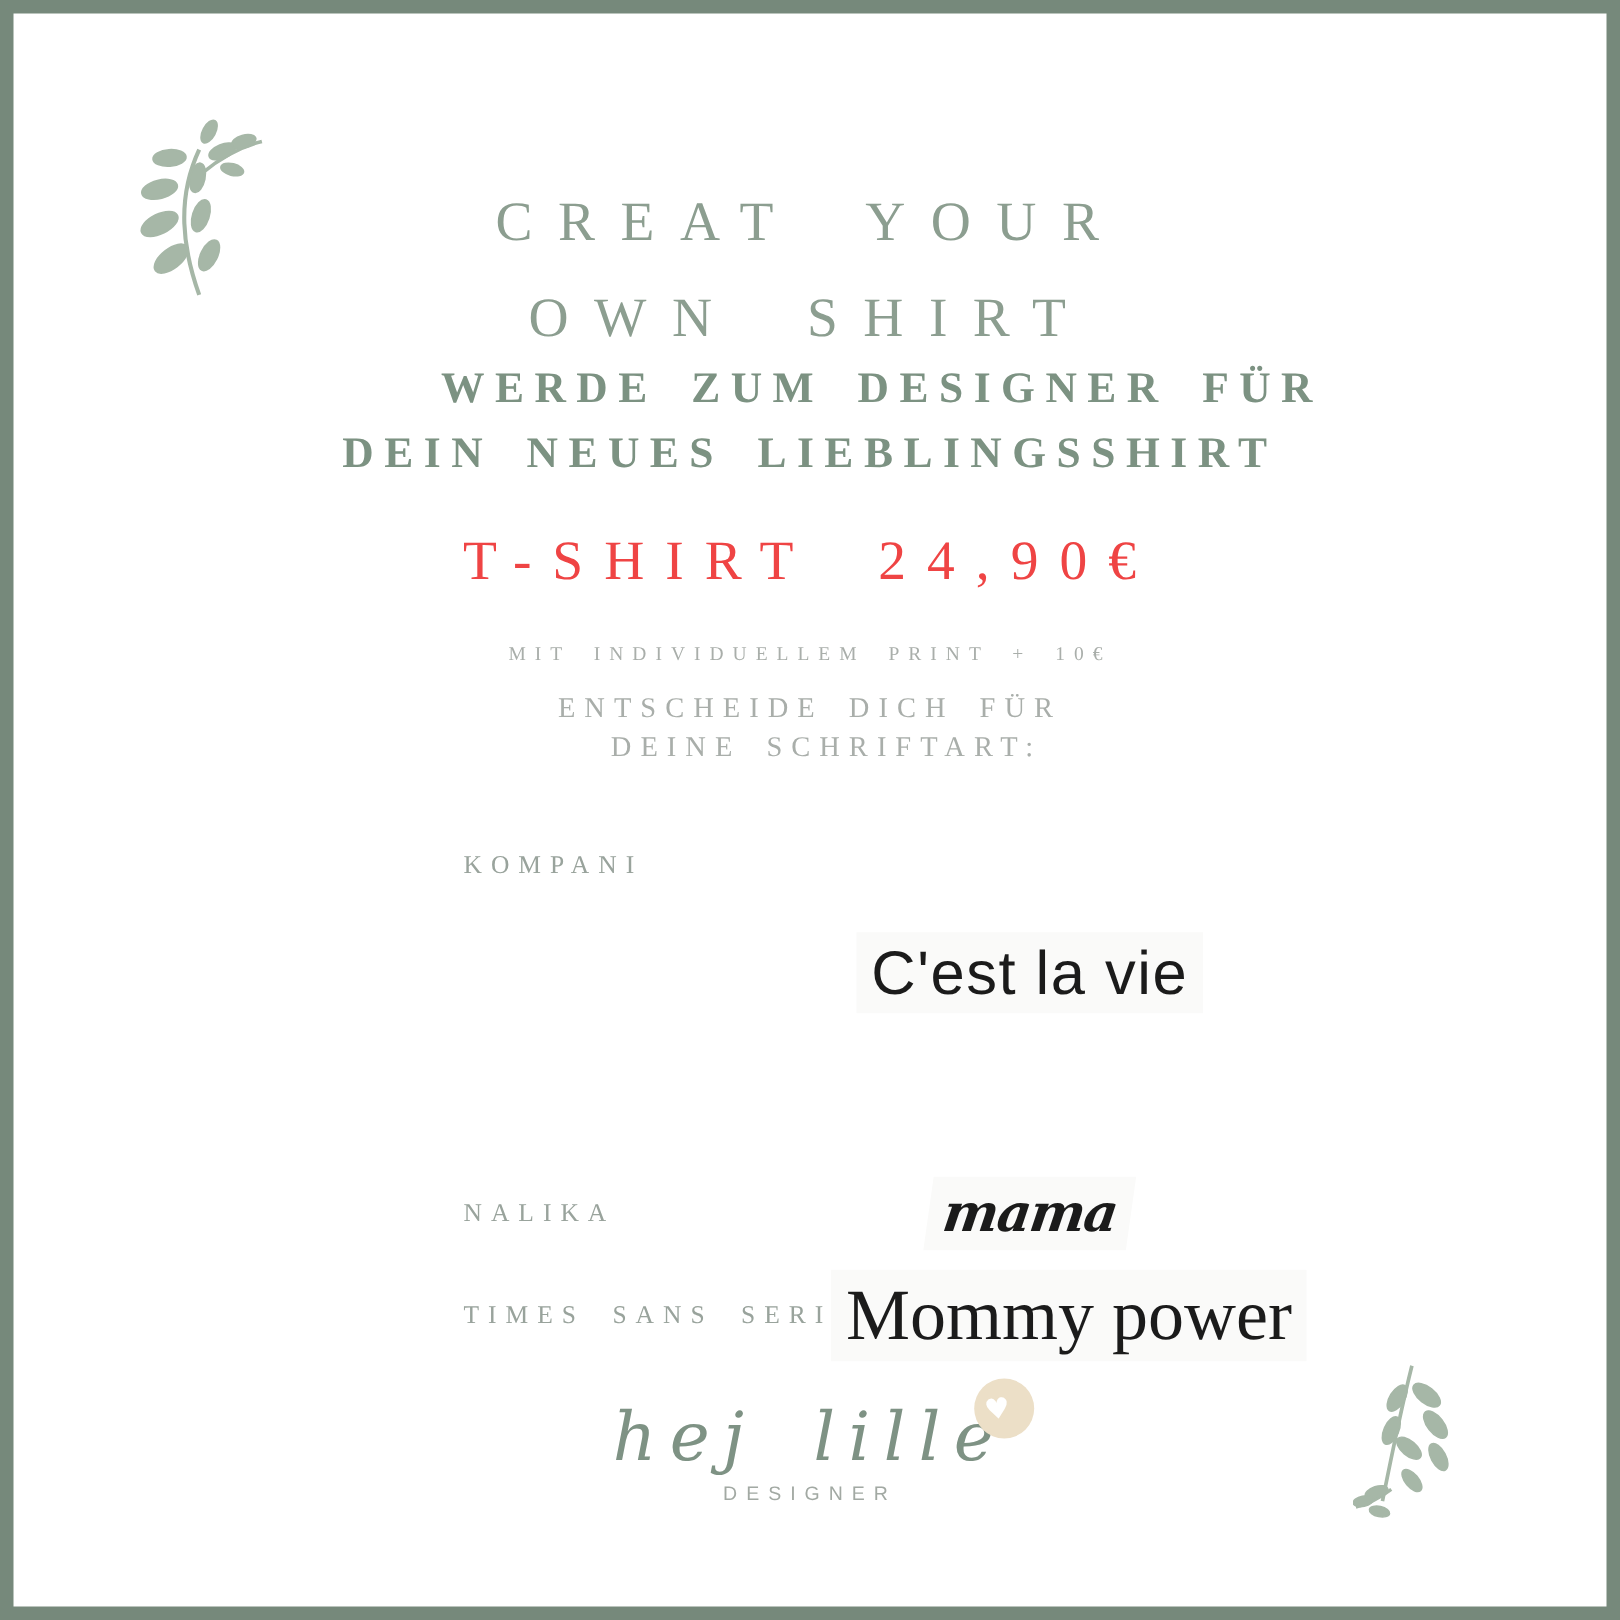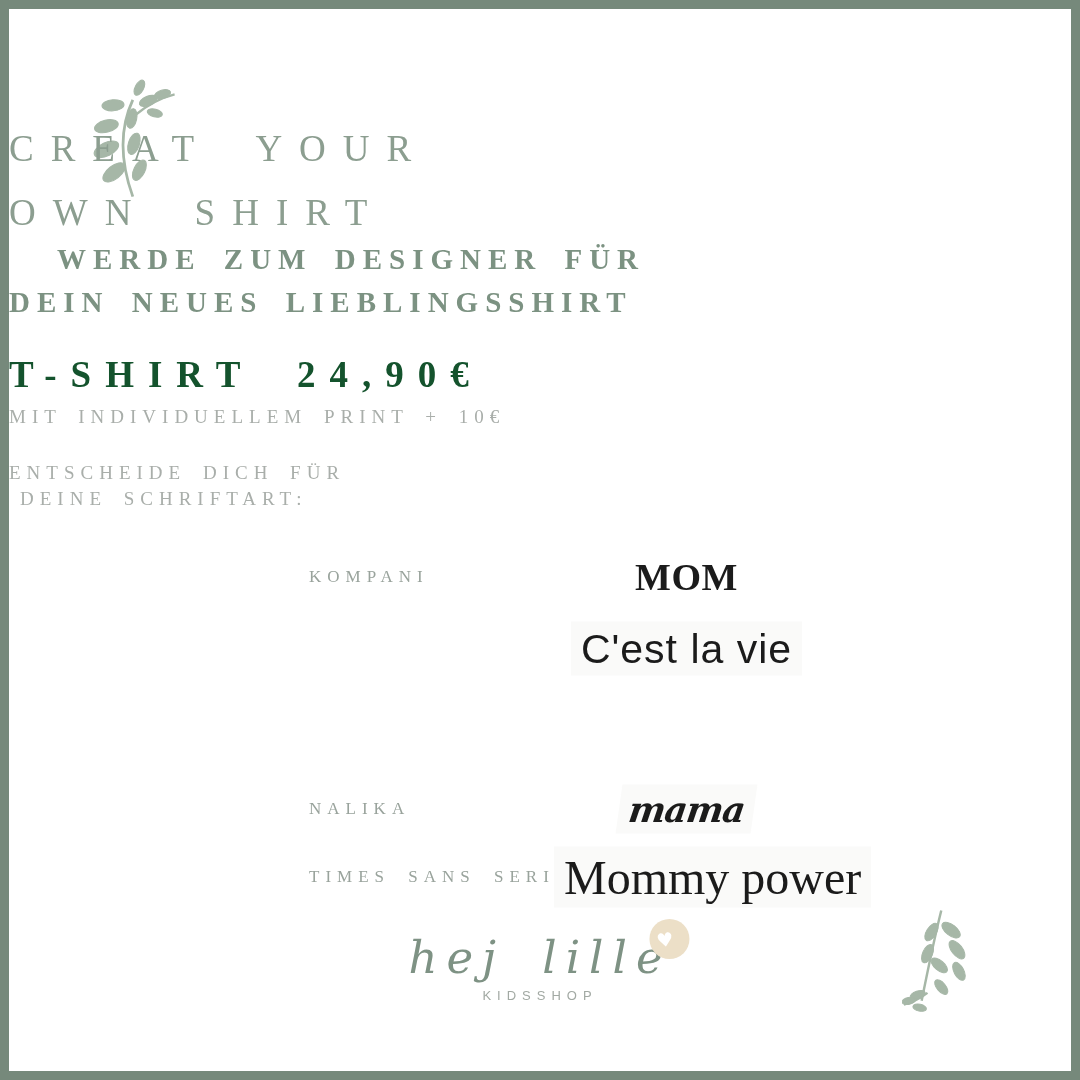--- a/index.html
+++ b/index.html
@@ -5,21 +5,21 @@
   html,body{margin:0;padding:0;background:#fff;}
   #poster{
     position:relative;
     width:1080px;height:1080px;
     box-sizing:border-box;
     border:9px solid #76897b;
     background:#ffffff;
     overflow:hidden;
     font-family:"Liberation Serif", serif;
   }
-  .abs{position:absolute;left:0;width:1062px;text-align:left;}
+  .abs{position:absolute;left:0;width:1062px;text-align:center;}
   
   .title-line{
     font-family:"Liberation Serif", serif;
     font-size:37px;
     font-weight:400;
     color:#8c9e90;
     letter-spacing:17px;
     word-spacing:20px;
   }
   #title1{top:118px;}
@@ -32,33 +32,33 @@
     color:#7c9282;
     letter-spacing:7px;
     word-spacing:8px;
   }
   #sub1{top:234px;margin-left:48px;}
   #sub2{top:277px;}
   
   #price{
     top:344px;
     font-size:37px;
-    font-weight:700;
-    color:#14532d;
+    font-weight:400;
+    color:#ef4444;
     letter-spacing:14px;
   }
   
   .note-line{
     font-family:"Liberation Serif", serif;
     color:#a9aeaa;
     letter-spacing:6px;
     word-spacing:6px;
     font-weight:400;
   }
-  #note{top:397px;font-size:19px;}
+  #note{top:419px;font-size:13px;}
   #instr1{top:453px;font-size:19px;}
   #instr2{top:479px;font-size:19px;margin-left:11px;}
   
   .font-row{
     position:absolute;
     left:0;width:1062px;height:80px;
   }
   .font-label{
     position:absolute;
     left:300px;top:50%;
@@ -178,21 +178,20 @@
   <div id="sub2" class="abs sub-line">DEIN NEUES LIEBLINGSSHIRT</div>
 
   <div id="price" class="abs title-line">T-SHIRT 24,90€</div>
 
   <div id="note" class="abs note-line">MIT INDIVIDUELLEM PRINT + 10€</div>
   <div id="instr1" class="abs note-line">ENTSCHEIDE DICH FÜR</div>
   <div id="instr2" class="abs note-line">DEINE SCHRIFTART:</div>
 
   <div id="row-0" class="font-row">
     <div class="font-label">KOMPANI</div>
-    <div class="font-sample sample-kompani">MOM</div>
   </div>
   <div id="row-1" class="font-row">
     <div class="font-sample sample-caviar">
       <span class="sample-bg">C'est la vie</span>
     </div>
   </div>
   <div id="row-3" class="font-row">
     <div class="font-label">NALIKA</div>
     <div class="font-sample sample-nalika">
       <span class="sample-bg">mama</span>
@@ -205,21 +204,21 @@
     </div>
   </div>
 
   <div id="logo">
     <div id="logo-name">
       <span>hej lille</span>
       <span id="logo-heart">
         <span class="heart-glyph">♥</span>
       </span>
     </div>
-    <div id="logo-tagline">KIDSSHOP</div>
+    <div id="logo-tagline">DESIGNER</div>
   </div>
 
   <svg id="leaf-bottom-right" class="leaf" viewBox="0 0 110 115" xmlns="http://www.w3.org/2000/svg">
     <g fill="#a6b7a7" stroke="#a6b7a7">
       <path d="M40 4 C32 36 26 66 20 96" fill="none" stroke-width="2.5"></path>
       <ellipse cx="50" cy="24" rx="11" ry="5.5" transform="rotate(38 50 24)"></ellipse>
       <ellipse cx="56" cy="44" rx="11" ry="5.5" transform="rotate(52 56 44)"></ellipse>
       <ellipse cx="58" cy="66" rx="10" ry="5" transform="rotate(62 58 66)"></ellipse>
       <ellipse cx="30" cy="26" rx="10" ry="5" transform="rotate(-58 30 26)"></ellipse>
       <ellipse cx="26" cy="48" rx="10" ry="5" transform="rotate(-66 26 48)"></ellipse>

